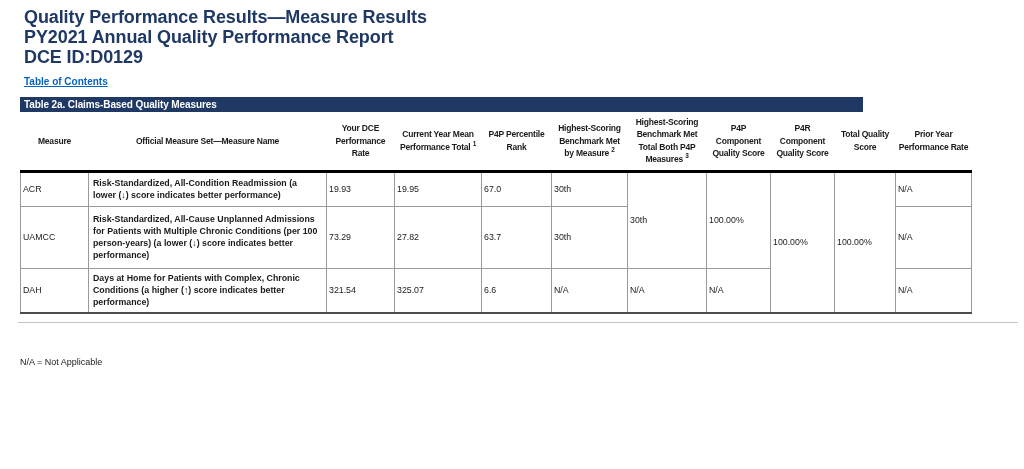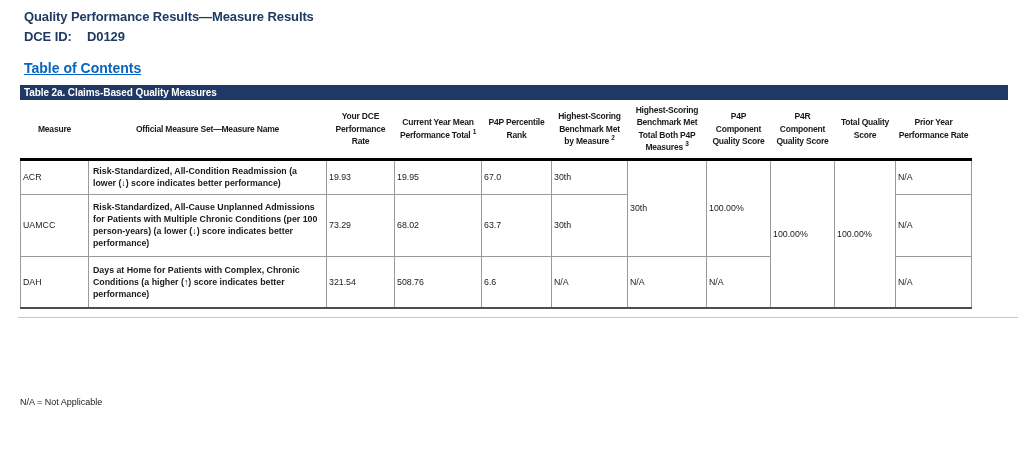--- a/index.html
+++ b/index.html
@@ -1,53 +1,54 @@
 <!DOCTYPE html>
 <html><head>
 <meta charset="utf-8">
 <style>
   * { margin:0; padding:0; box-sizing:border-box; }
   html,body { width:1024px; height:469px; background:#ffffff; overflow:hidden;
     font-family:"Liberation Sans", sans-serif; color:#1a1a1a; }
 
   .doc-header { padding:7px 0 0 24px; }
-  .h-line { font-size:13px; font-weight:bold; color:#1f3864; line-height:20px;
+  .h-line { font-size:18px; font-weight:bold; color:#1f3864; line-height:20px;
     letter-spacing:-0.1px; }
   .kv-label { display:inline-block; min-width:63px; }
-  .toc { display:inline-block; font-size:14px; font-weight:bold; color:#0563c1;
-    text-decoration:underline; line-height:13px; margin-top:15px; cursor:pointer; }
+  .toc { display:inline-block; font-size:10px; font-weight:bold; color:#0563c1;
+    text-decoration:underline; line-height:13px; margin-top:8px; cursor:pointer; }
 
-  .caption-bar { width:988px; margin:8px 0 0 20px; height:15px; background:#1f3864;
+  .caption-bar { width:843px; margin:8px 0 0 20px; height:15px; background:#1f3864;
     color:#ffffff; font-size:10px; font-weight:bold; line-height:15px;
     padding-left:4px; letter-spacing:-0.1px; }
 
   table { width:951px; margin-left:20px; border-collapse:collapse; table-layout:fixed; }
   thead th { border:none; border-bottom:3px solid #000000; background:#ffffff;
     font-size:8.5px; font-weight:bold; line-height:12.5px; letter-spacing:-0.2px;
     color:#1a1a1a; text-align:center; vertical-align:middle; height:59px; padding:2px; }
   tbody td { border:1px solid #9a9a9a; font-size:8.8px; line-height:12px;
     text-align:left; vertical-align:middle; padding:2px; color:#1a1a1a; }
   tbody td.name { text-align:left; padding:3px 4px;font-weight:bold; }
   tbody td.b { font-weight:normal; }
   tbody tr.r1 td { height:35px; }
   tbody tr.r2 td { height:62px; }
-  tbody tr.r3 td { height:52px; }
+  tbody tr.r3 td { height:45px; }
   tbody tr.r3 td, tbody td[rowspan="3"] { border-bottom:2px solid #4d4d4d; }
   sup { font-size:6.5px; line-height:0; }
 
   .rule { width:1000px; margin:8px 0 0 18px; border-top:1.5px solid #c6c6c6; }
   .footnotes { margin:4px 0 0 20px; width:955px; font-size:9px; line-height:14px;
     color:#1a1a1a; white-space:pre-wrap; }
-  .footnotes .na { margin-bottom:6px;margin-top:45px; }
+  .footnotes .na { margin-bottom:6px; }
 </style>
 </head>
 <body>
 
 <div class="doc-header">
   <div class="h-line">Quality Performance Results—Measure Results</div>
+  <div class="h-line">PY2021 Annual Quality Performance Report</div>
   <div class="h-line">
     <span class="kv-label">DCE ID:</span><span>D0129</span>
   </div>
   <a href="#" class="toc">Table of Contents</a>
 </div>
 
 <div class="caption-bar">Table 2a. Claims-Based Quality Measures</div>
 
 <table>
   <colgroup>
@@ -89,30 +90,30 @@
       <td rowspan="2">30th</td>
       <td rowspan="2" class="b">100.00%</td>
       <td rowspan="3" class="b">100.00%</td>
       <td rowspan="3" class="b">100.00%</td>
       <td>N/A</td>
     </tr>
     <tr class="r2">
       <td>UAMCC</td>
       <td class="name">Risk-Standardized, All-Cause Unplanned Admissions for Patients with Multiple Chronic Conditions (per 100 person-years) (a lower (↓) score indicates better performance)</td>
       <td>73.29</td>
-      <td>68.02</td>
+      <td>27.82</td>
       <td>63.7</td>
       <td>30th</td>
       <td>N/A</td>
     </tr>
     <tr class="r3">
       <td>DAH</td>
       <td class="name">Days at Home for Patients with Complex, Chronic Conditions (a higher (↑) score indicates better performance)</td>
       <td>321.54</td>
-      <td>508.76</td>
+      <td>325.07</td>
       <td>6.6</td>
       <td>N/A</td>
       <td>N/A</td>
       <td>N/A</td>
       <td>N/A</td>
     </tr>
   </tbody>
 </table>
 
 <div class="rule"></div>

